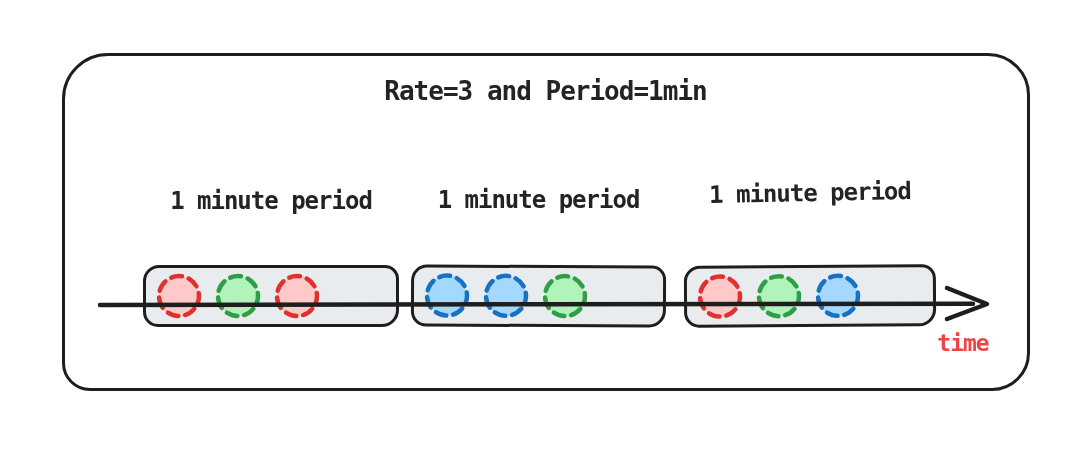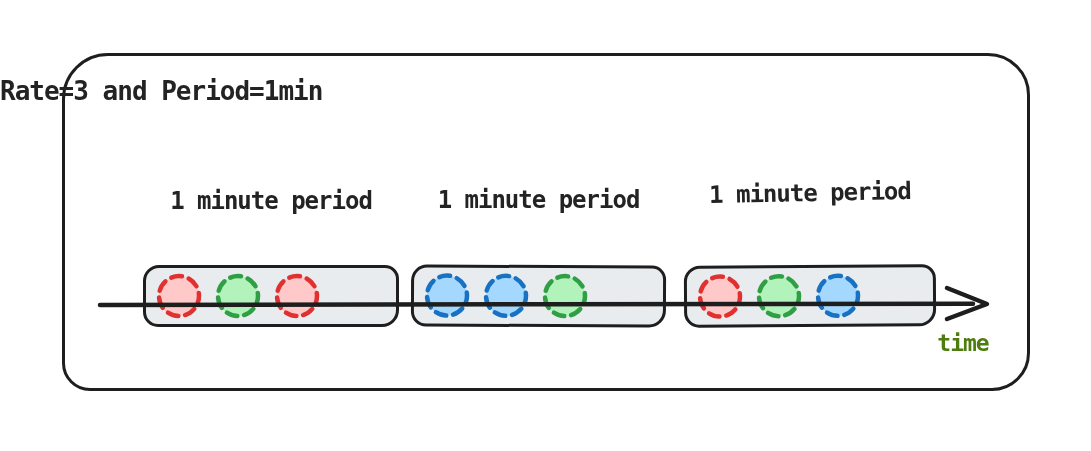--- a/index.html
+++ b/index.html
@@ -23,21 +23,21 @@
     height: 332px;
     border: 3px solid #1e1e1e;
     border-radius: 46px 42px 38px 28px;
     background: #ffffff;
   }
   .title {
     position: absolute;
     left: 0;
     top: 76px;
     width: 1091px;
-    text-align: left;
+    text-align: center;
     font-size: 26px;
     font-weight: bold;
     color: #232323;
     letter-spacing: -1px;
   }
   .periods {
     position: absolute;
     left: 143px;
     top: 186px;
     display: flex;
@@ -82,21 +82,21 @@
     height: 44px;
   }
   .time-label {
     position: absolute;
     left: 925px;
     top: 330px;
     width: 76px;
     text-align: center;
     font-size: 23px;
     font-weight: bold;
-    color: #4d7c0f;
+    color: #ef4444;
     letter-spacing: -1px;
   }
 </style>
 </head>
 <body>
 
 <div class="canvas">
   <div class="frame" style="border-color: rgb(30, 30, 30);"></div>
 
   <div class="title">Rate=3 and Period=1min</div>

